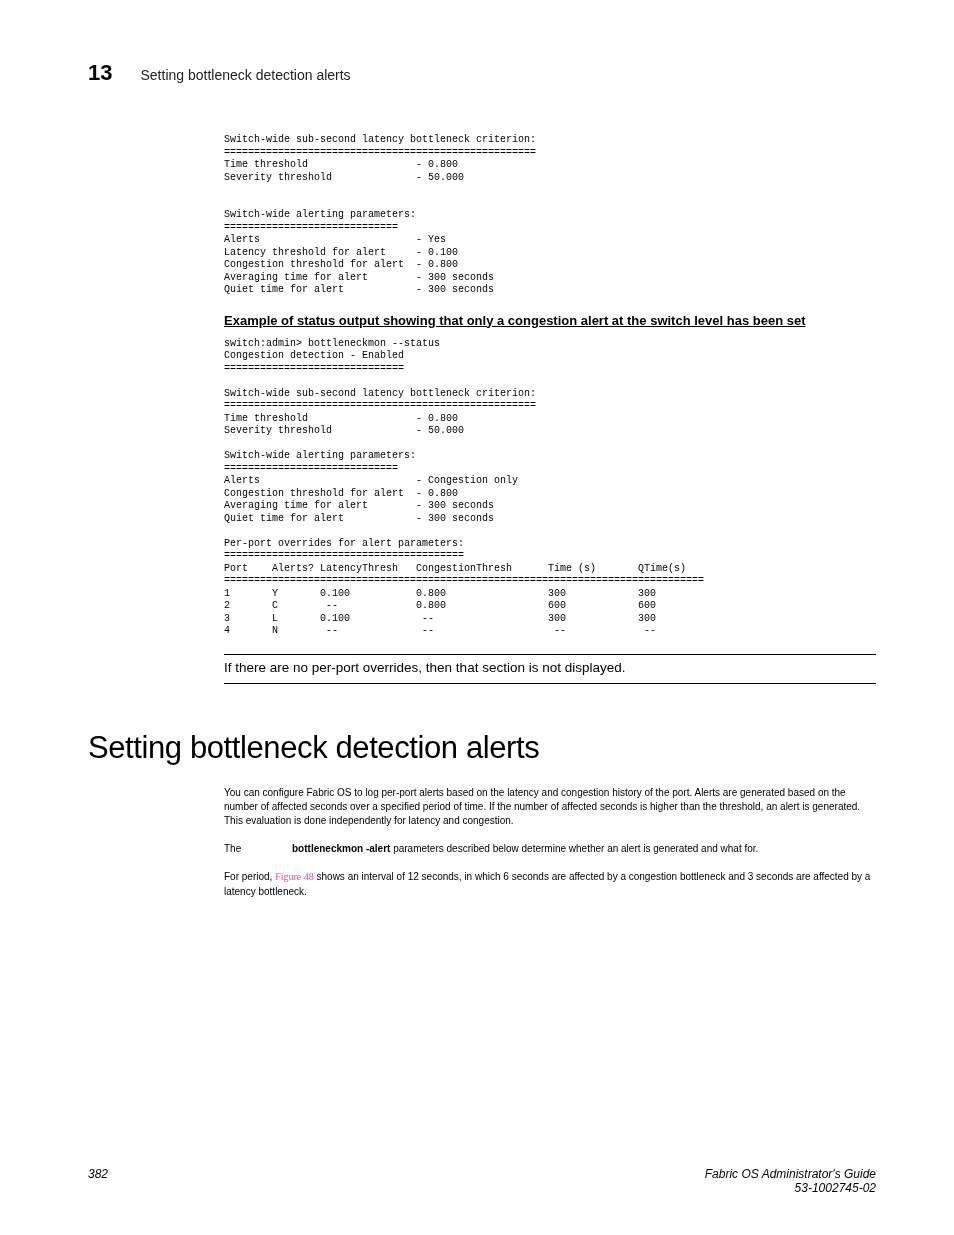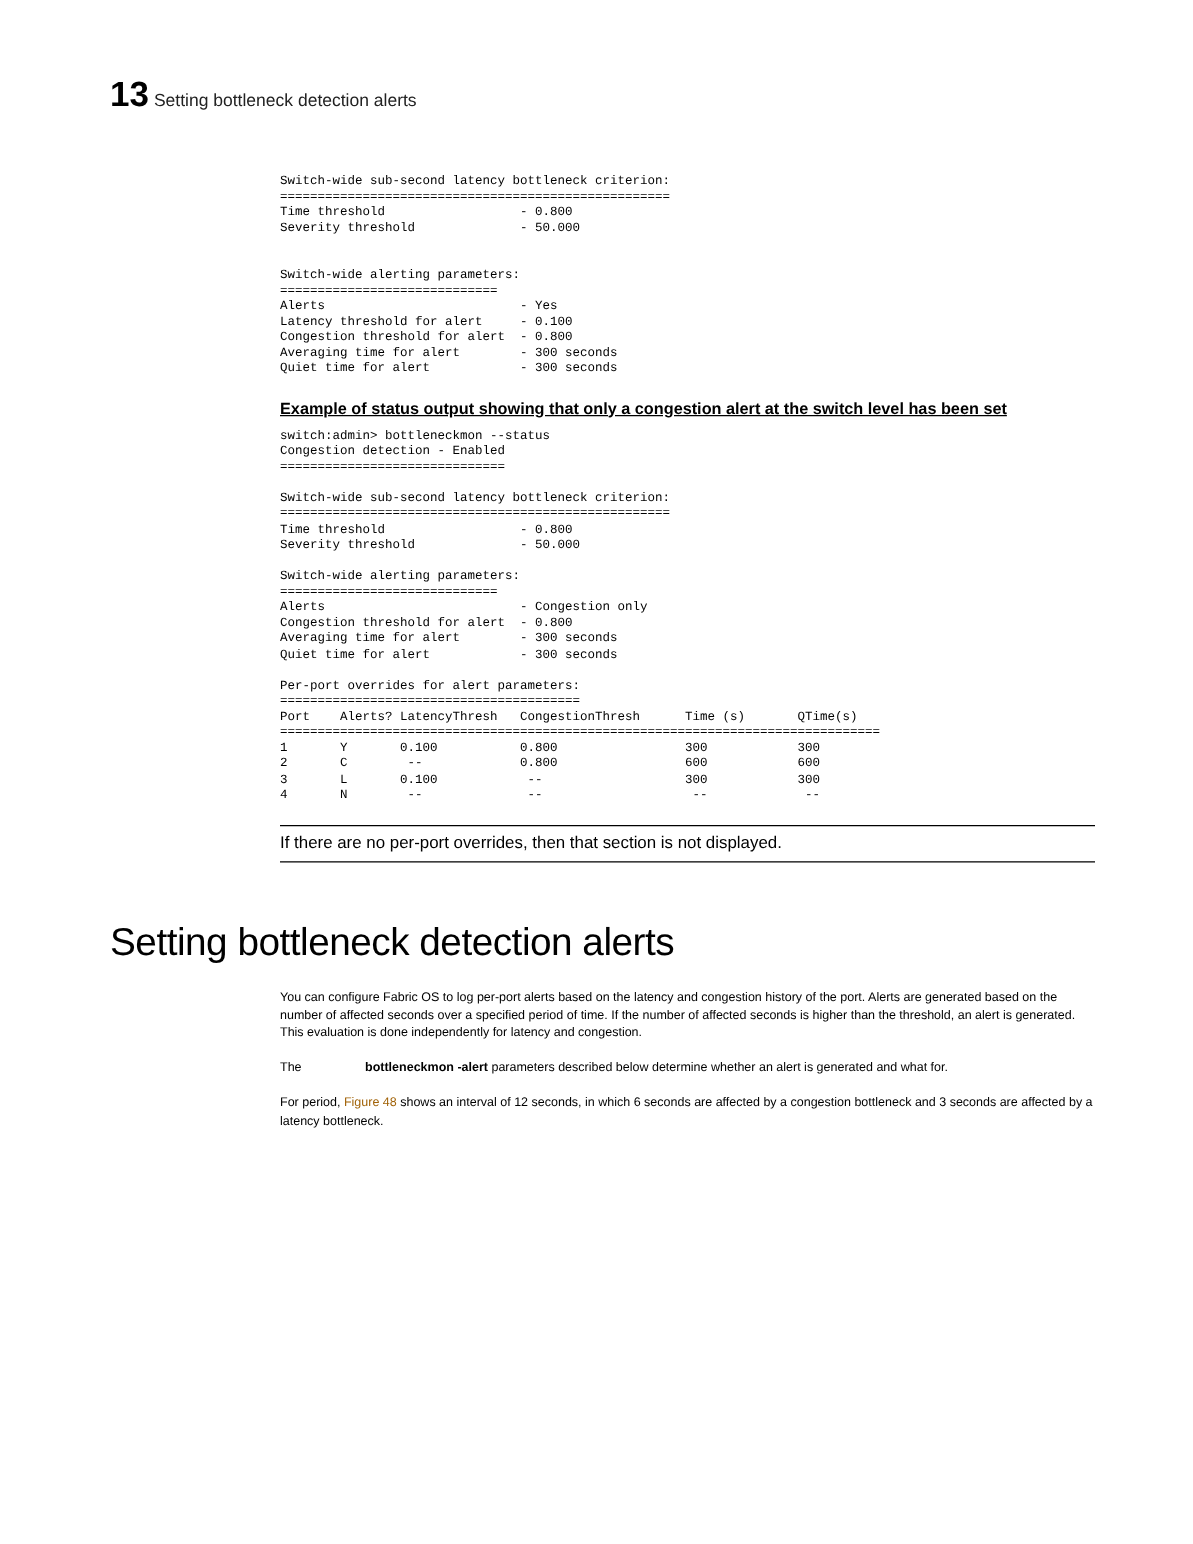--- a/index.html
+++ b/index.html
@@ -18,24 +18,24 @@
     box-sizing: border-box;
     height: 100%;
     position: relative;
   }
   .header {
     display: flex;
     align-items: baseline;
     margin-bottom: 48px;
   }
   .chapter-num {
-    font-size: 28px;
+    font-size: 22px;
     font-weight: bold;
     font-family: Arial, Helvetica, sans-serif;
-    margin-right: 4px;
+    margin-right: 28px;
   }
   .running-title {
     font-size: 14px;
     font-family: Arial, Helvetica, sans-serif;
     color: #222;
   }
   .content-indent {
     margin-left: 136px;
   }
   pre.mono {
@@ -71,21 +71,21 @@
     font-size: 31px;
     margin: 46px 0 20px 0;
     letter-spacing: -0.4px;
   }
   .body-text {
     font-size: 10px;
     line-height: 1.42;
     margin: 0 0 14px 0;
   }
   .body-text .cmd { font-weight: bold; padding-left: 48px; }
-  .figref { color: #a16207; }
+  .figref { color: #ec4899; font-family: Liberation Serif, serif; }
   .footer {
     position: absolute;
     bottom: 40px;
     left: 88px;
     right: 78px;
     display: flex;
     justify-content: space-between;
     font-size: 12px;
     font-style: italic;
     font-family: Arial, Helvetica, sans-serif;
@@ -150,14 +150,21 @@
   </div>
 
   <h1 class="section-title">Setting bottleneck detection alerts</h1>
 
   <div class="content-indent">
     <p class="body-text">You can configure Fabric OS to log per-port alerts based on the latency and congestion history of the port. Alerts are generated based on the number of affected seconds over a specified period of time. If the number of affected seconds is higher than the threshold, an alert is generated. This evaluation is done independently for latency and congestion.</p>
     <p class="body-text"><span>The </span><span class="cmd">bottleneckmon -alert</span><span> parameters described below determine whether an alert is generated and what for.</span></p>
     <p class="body-text"><span>For period, </span><span class="figref">Figure 48</span><span> shows an interval of 12 seconds, in which 6 seconds are affected by a congestion bottleneck and 3 seconds are affected by a latency bottleneck.</span></p>
   </div>
 
+  <div class="footer">
+    <div>382</div>
+    <div class="right">
+      <div>Fabric OS Administrator's Guide</div>
+      <div>53-1002745-02</div>
+    </div>
+  </div>
 
 </div>
 
 </body></html>

